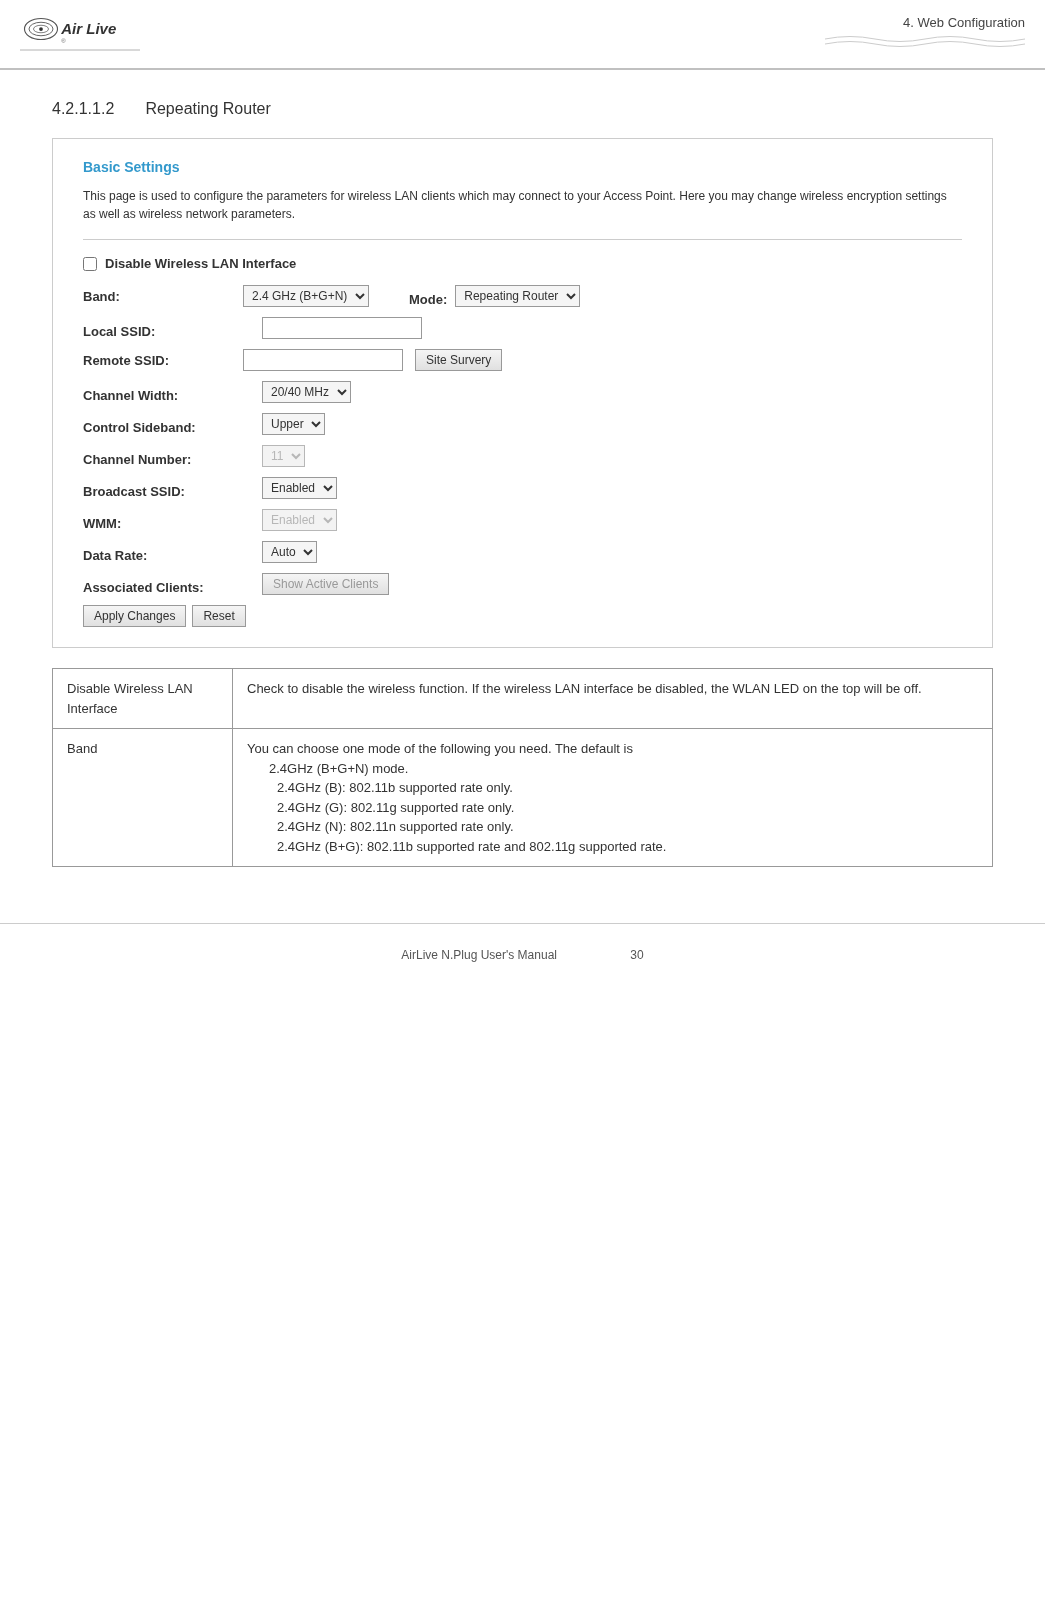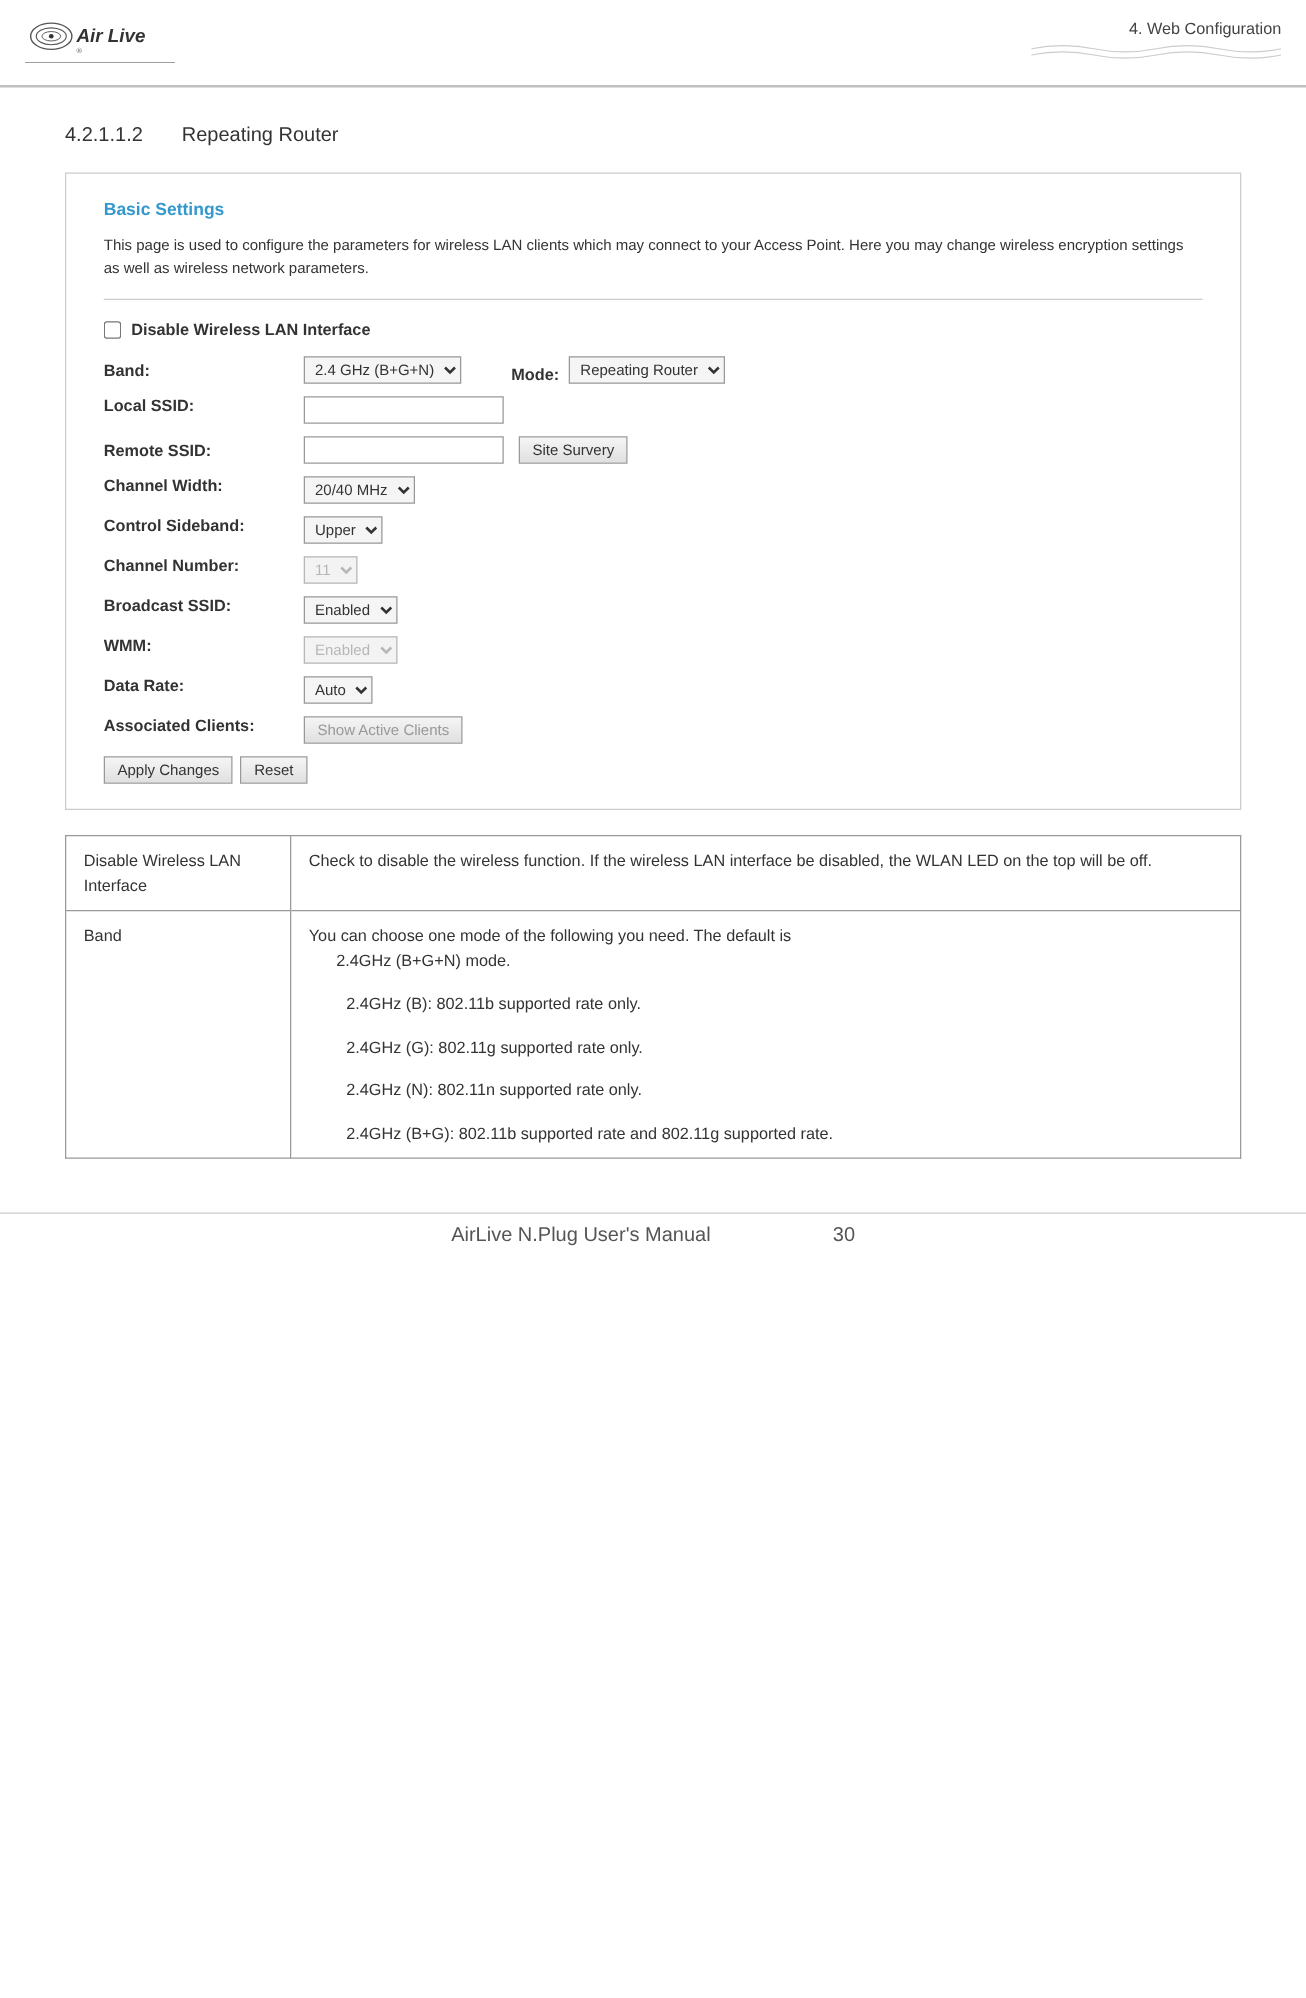--- a/index.html
+++ b/index.html
@@ -88,22 +88,23 @@
       height: 14px;
     }
     .disable-label {
       font-weight: bold;
       font-size: 13px;
     }
 
     
     .form-row {
       display: flex;
-      align-items: flex-start;
+      align-items: flex-end;
       margin-bottom: 10px;
+      gap: 19px;
     }
     .form-label {
       font-weight: bold;
       font-size: 13px;
       width: 160px;
       min-width: 160px;
       color: #333;
     }
 
     select {
@@ -200,31 +201,30 @@
       background: #fff;
     }
 
     .band-list-item {
       display: block;
       margin-left: 22px;
     }
     .band-sub-item {
       display: block;
       margin-left: 30px;
-      margin-top: 15px;
     }
 
     
     .footer {
       text-align: center;
-      font-size: 16px;
+      font-size: 12px;
       color: #555;
-      padding: 9px;
+      padding: 24px;
       border-top: 1px solid #ccc;
-      margin-top: 23px;
+      margin-top: 36px;
     }
   </style>
 </head>
 <body>
 
 <div class="header">
   <div class="logo-area">
 
     <svg class="logo-svg" viewBox="0 0 160 60">
 

